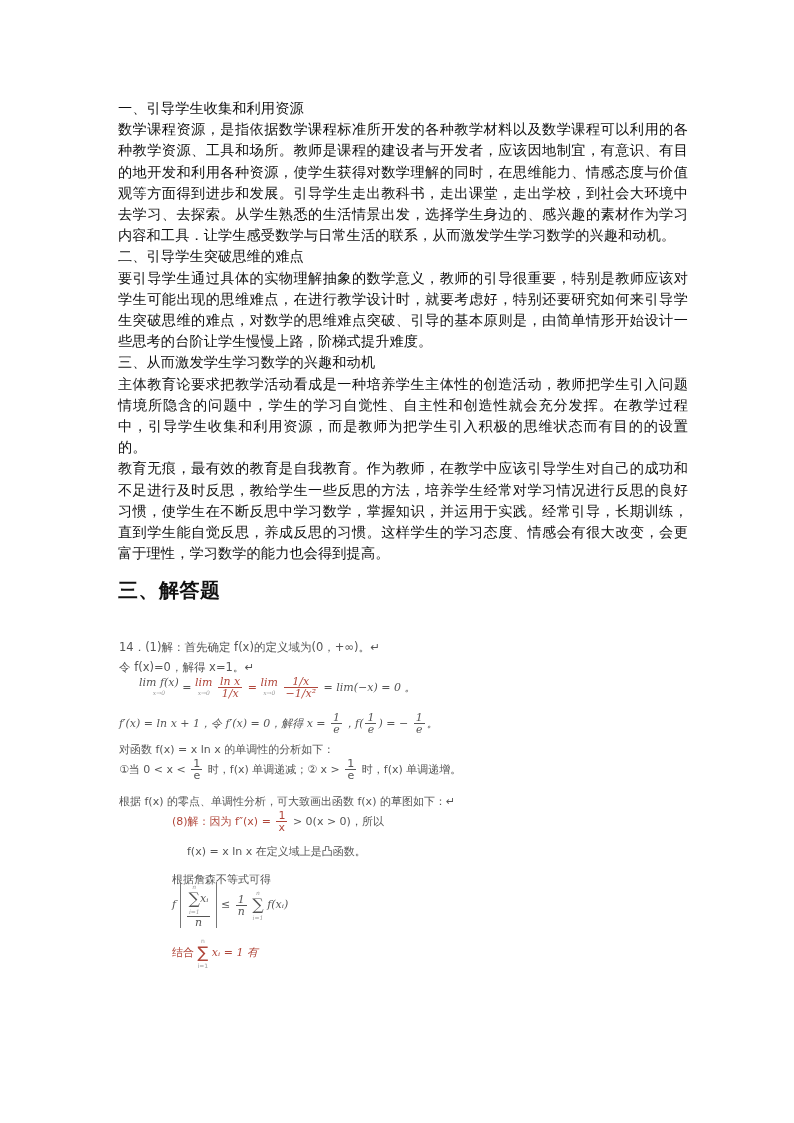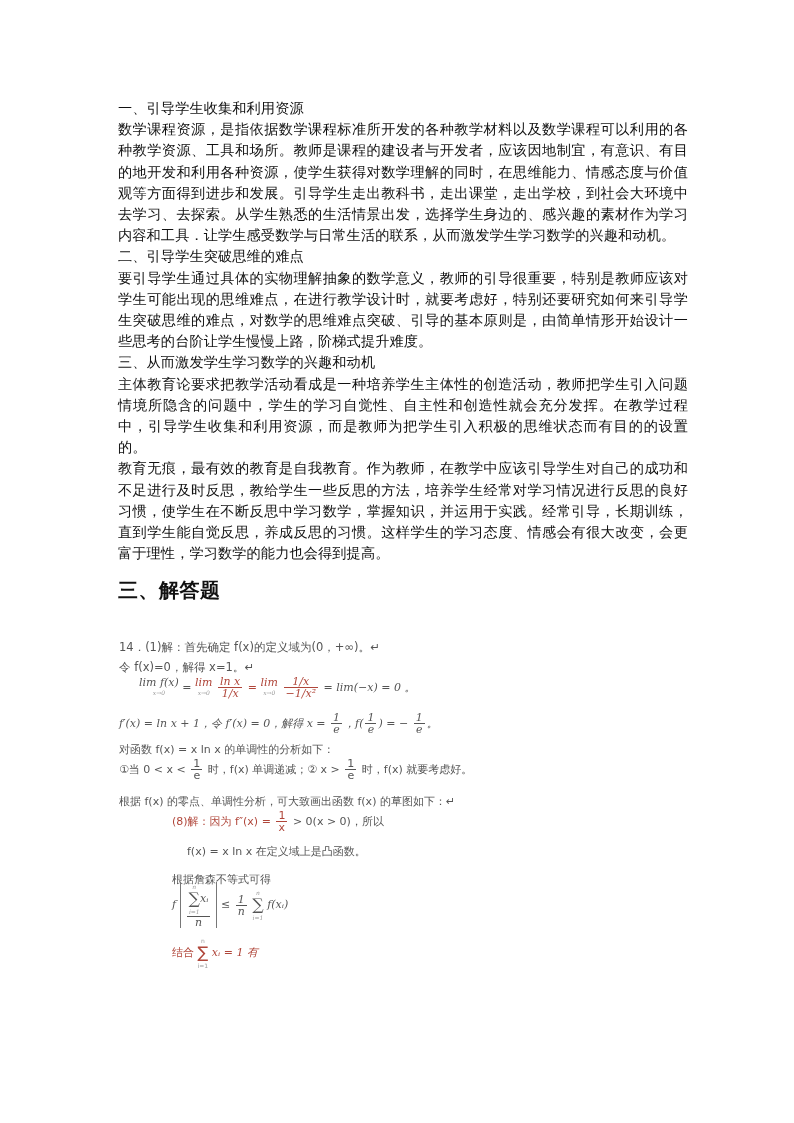--- a/index.html
+++ b/index.html
@@ -68,21 +68,21 @@
       <span class="frac"><span class="num">1</span><span class="den">e</span></span><span>。</span>
     </div>
 
     <div class="ln s2" style="left:4px; top:112px;">对函数 f(x) = x ln x 的单调性的分析如下：</div>
 
     <div class="ln s2" style="left:4px; top:128px;">
       <span>①当 0 &lt; x &lt;</span>
       <span class="frac"><span class="num">1</span><span class="den">e</span></span>
       <span>时，f(x) 单调递减；② x &gt;</span>
       <span class="frac"><span class="num">1</span><span class="den">e</span></span>
-      <span>时，f(x) 就要考虑好。</span>
+      <span>时，f(x) 单调递增。</span>
     </div>
 
     <div class="ln s2" style="left:4px; top:164px;">根据 f(x) 的零点、单调性分析，可大致画出函数 f(x) 的草图如下：↵</div>
 
     <div class="ln s2" style="left:57px; top:180px;">
       <span class="red">(8)解：因为 f″(x) =</span>
       <span class="frac red"><span class="num">1</span><span class="den">x</span></span>
       <span>&gt; 0(x &gt; 0)，所以</span>
     </div>
 

